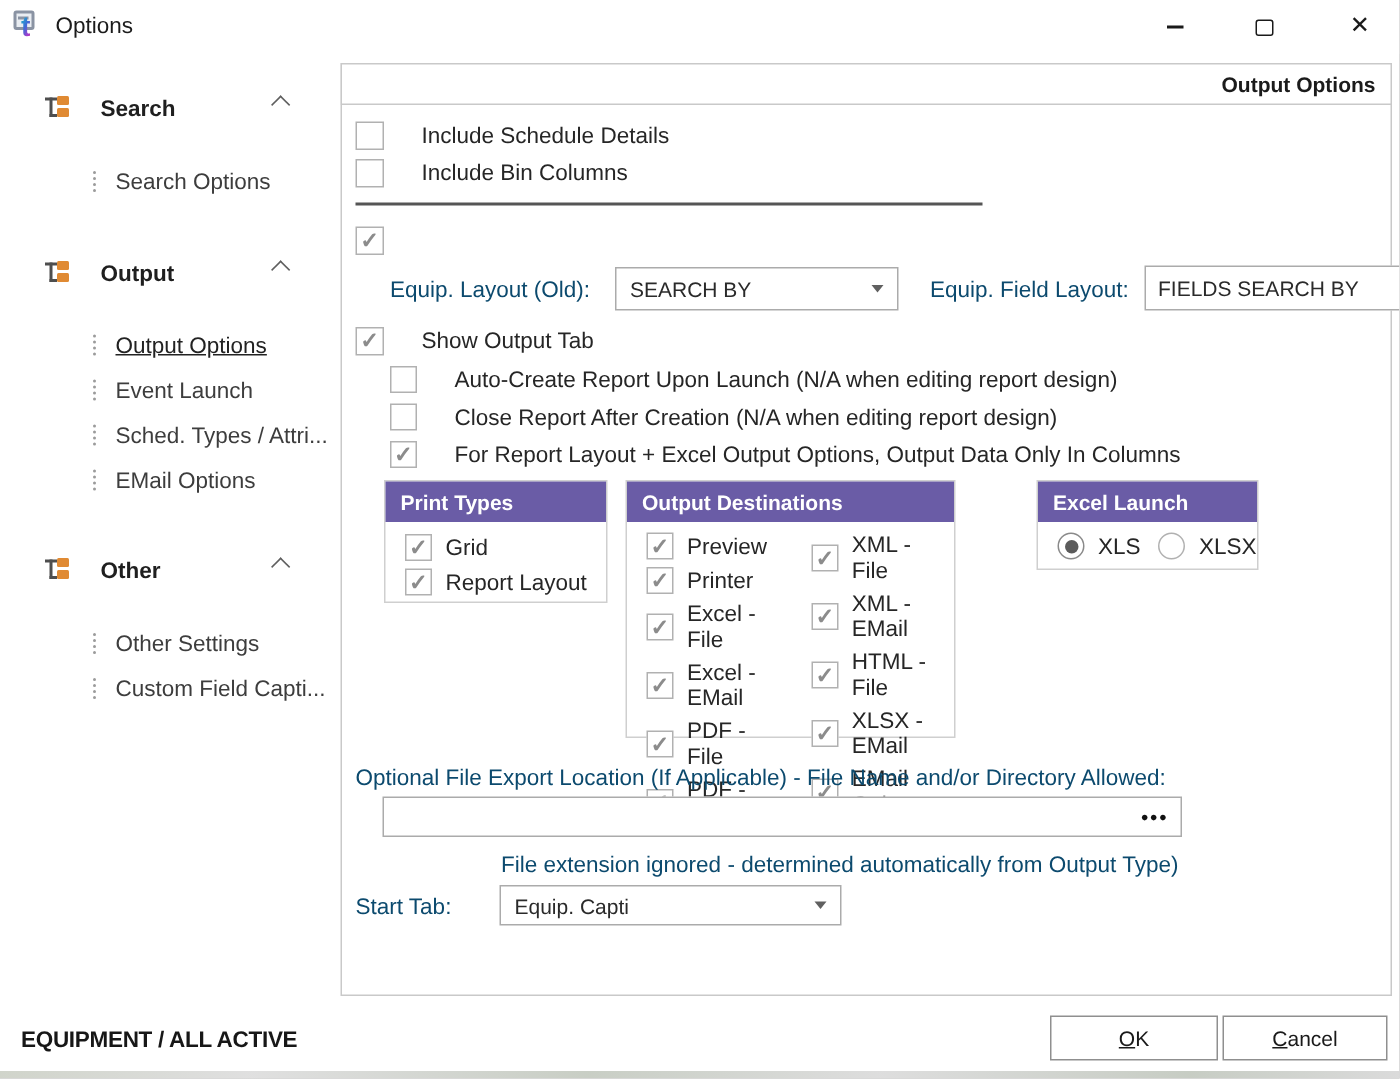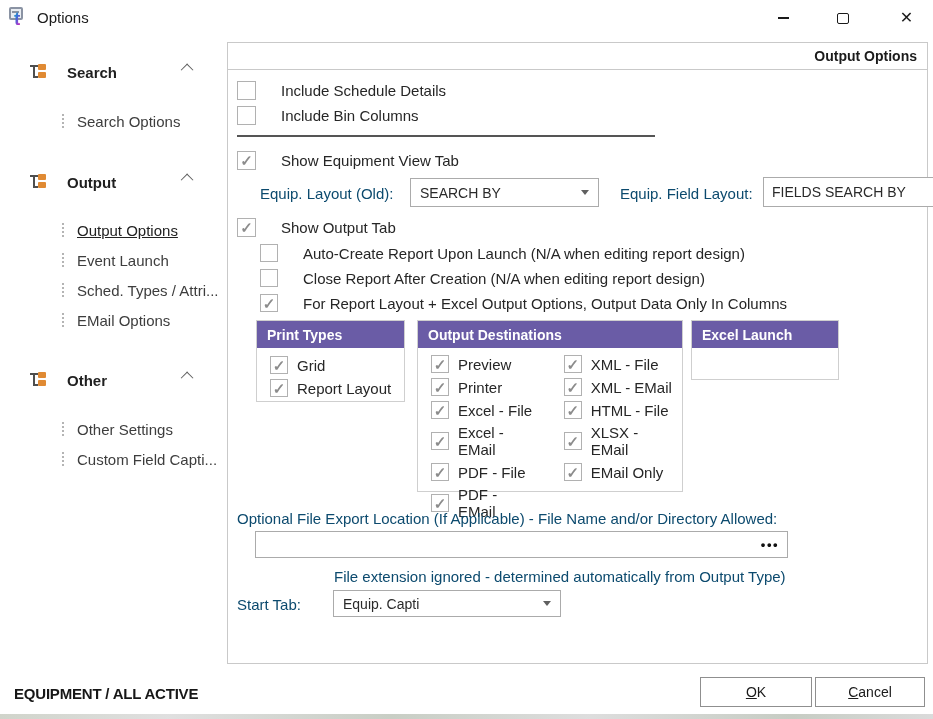--- a/index.html
+++ b/index.html
@@ -223,21 +223,20 @@
       </span>
     <span>Include Bin Columns</span>
   </div>
 
   <div class="sep"></div>
 
   <div class="row" style="left:237px; top:151px">
     <span class="cb checked">
         <span class="tick">✓</span>
       </span>
-    <span>Show Equipment View Tab</span>
   </div>
   <span class="label" style="left:260px; top:184px">Equip. Layout (Old):</span>
   <div class="dropdown" style="left:410px; top:178px; width:189px">
     <span>SEARCH BY</span>
     <span class="dd-arrow"></span>
   </div>
   <span class="label" style="left:620px; top:184px">Equip. Field Layout:</span>
   <div class="textbox" style="left:763px; top:177px; width:172px">
     <span>FIELDS SEARCH BY</span>
   </div>
@@ -280,21 +279,21 @@
       </div>
       <div class="grow">
         <span class="cb small checked">
             <span class="tick">✓</span>
           </span>
         <span>Report Layout</span>
       </div>
     </div>
   </div>
 
-  <div class="gbox" style="left:417px; top:320px; width:266px; height:172px">
+  <div class="gbox" style="left:417px; top:320px; width:220px; height:172px">
     <div class="ghead">
         <span>Output Destinations</span>
       </div>
     <div class="gbody" style="padding-top:7px; gap:4px">
       <div class="cols">
         <div class="col">
           <div class="grow">
             <span class="cb small checked">
                 <span class="tick">✓</span>
               </span>
@@ -364,20 +363,30 @@
           </div>
         </div>
       </div>
     </div>
   </div>
 
   <div class="gbox" style="left:691px; top:320px; width:148px; height:60px">
     <div class="ghead">
         <span>Excel Launch</span>
       </div>
+    <div class="gbody" style="flex-direction:row; gap:12px; padding-top:7px">
+      <div class="grow">
+        <span class="radio sel"></span>
+        <span>XLS</span>
+      </div>
+      <div class="grow">
+        <span class="radio"></span>
+        <span>XLSX</span>
+      </div>
+    </div>
   </div>
 
   <span class="label" style="left:237px; top:509px">Optional File Export Location (If Applicable) - File Name and/or Directory Allowed:</span>
   <div class="textbox" style="left:255px; top:531px; width:533px; height:27px">
     <span></span>
     <span class="browse-dots">•••</span>
   </div>
   <span class="label" style="left:334px; top:567px">File extension ignored - determined automatically from Output Type)</span>
 
   <span class="label" style="left:237px; top:595px">Start Tab:</span>

